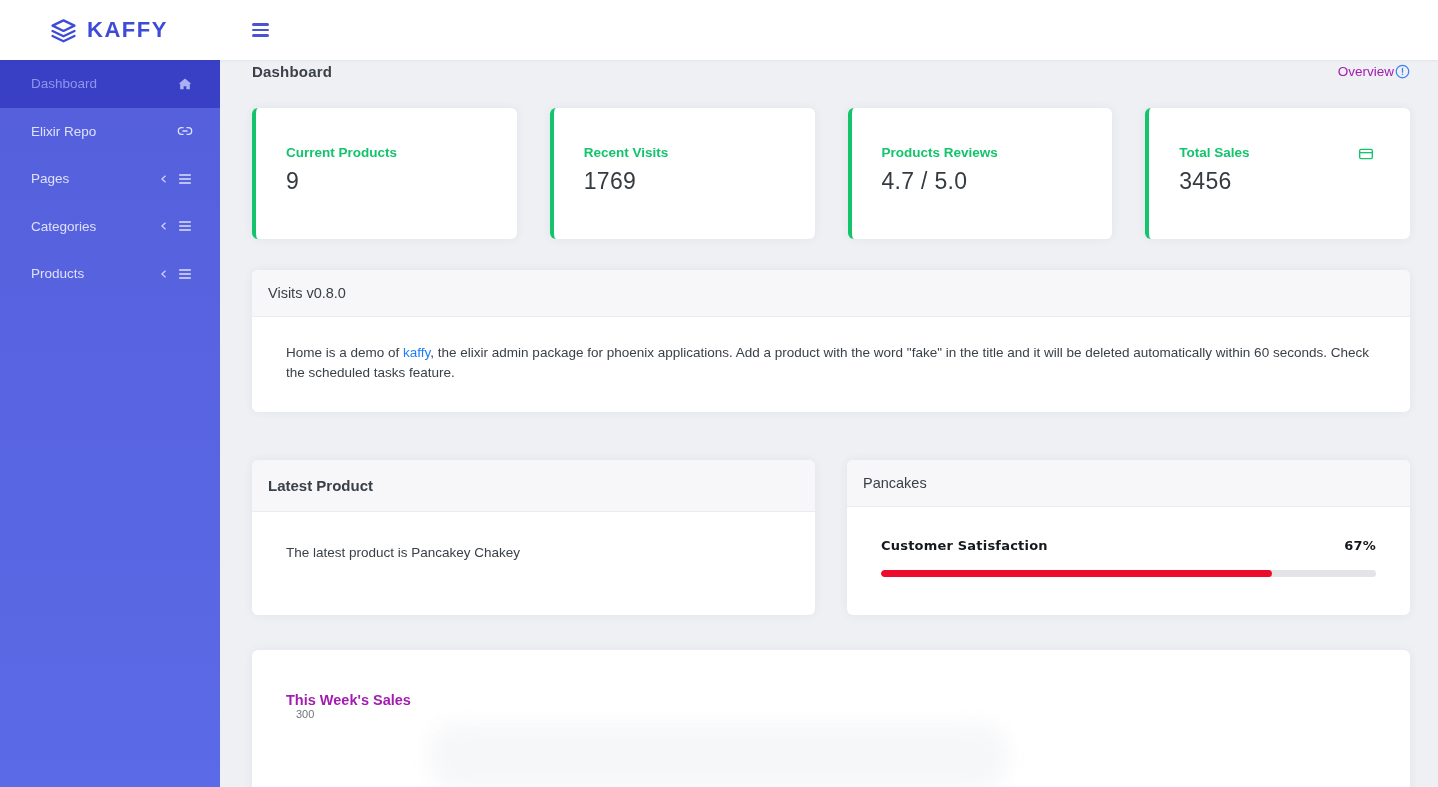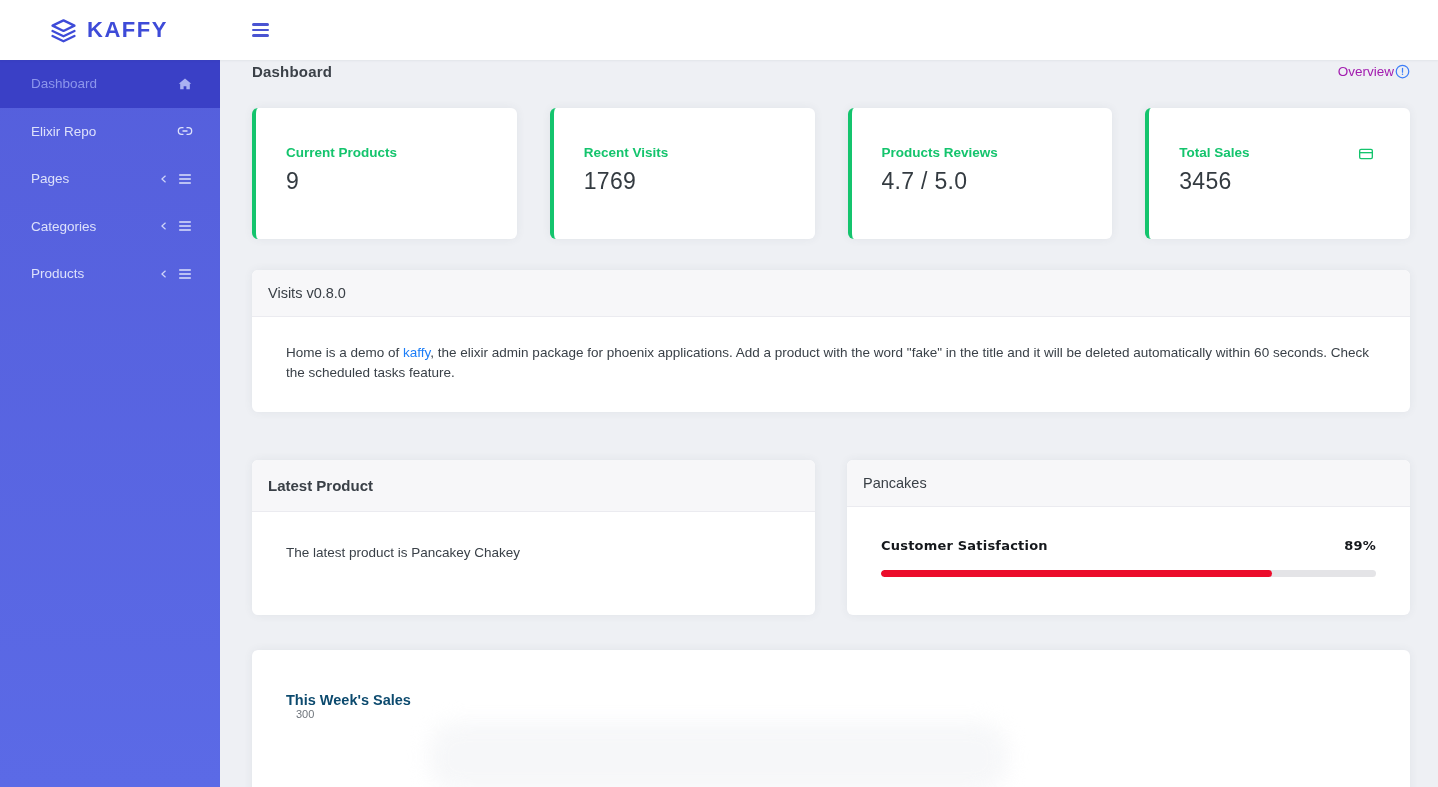--- a/index.html
+++ b/index.html
@@ -58,21 +58,21 @@
 
   .two-col{display:flex;gap:32px;margin-top:48px;}
   .two-col .card{flex:1;min-height:155px;}
   .latest-body{padding:31px 34px;}
   .pancakes-body{padding:29px 34px;}
   .metric-row{display:flex;justify-content:space-between;align-items:baseline;font-family:"DejaVu Sans",sans-serif;font-weight:700;font-size:13px;color:#15181c;letter-spacing:.2px;}
   .progress{margin-top:14px;height:7px;background:#e4e4e7;border-radius:4px;overflow:hidden;}
   .progress-fill{height:100%;background:var(--red);border-radius:4px;}
 
   .sales-card{margin-top:35px;height:180px;border-radius:6px 6px 0 0;position:relative;padding:42px 34px 0;}
-  .sales-title{font-weight:700;font-size:14.5px;color:#0c4a6e;}
+  .sales-title{font-weight:700;font-size:14.5px;color:#a21caf;}
   .axis-ghost{margin-left:10px;font-size:11px;color:#6f757c;width:24px;}
   .tooltip-ghost{position:absolute;left:176px;top:72px;width:580px;height:70px;background:#f5f6f8;border-radius:30px;filter:blur(10px);opacity:.85;}
 </style>
 </head>
 <body>
 
 <div class="navbar">
   <div class="brand">
     <svg class="brand-icon" viewBox="0 0 512 512" fill="none" stroke="currentColor" stroke-width="44" stroke-linejoin="round" stroke-linecap="round">
       <path d="M256 64L48 164l208 100 208-100L256 64z"></path>
@@ -205,21 +205,21 @@
   <div class="two-col">
     <div class="card">
       <div class="card-header bold">Latest Product</div>
       <div class="card-body latest-body">The latest product is Pancakey Chakey</div>
     </div>
     <div class="card">
       <div class="card-header">Pancakes</div>
       <div class="card-body pancakes-body">
         <div class="metric-row">
           <span>Customer Satisfaction</span>
-          <span>89%</span>
+          <span>67%</span>
         </div>
         <div class="progress">
           <div class="progress-fill" id="progress-fill" style="width: 79%;"></div>
         </div>
       </div>
     </div>
   </div>
 
   <div class="card sales-card">
     <div class="sales-title">This Week's Sales</div>

